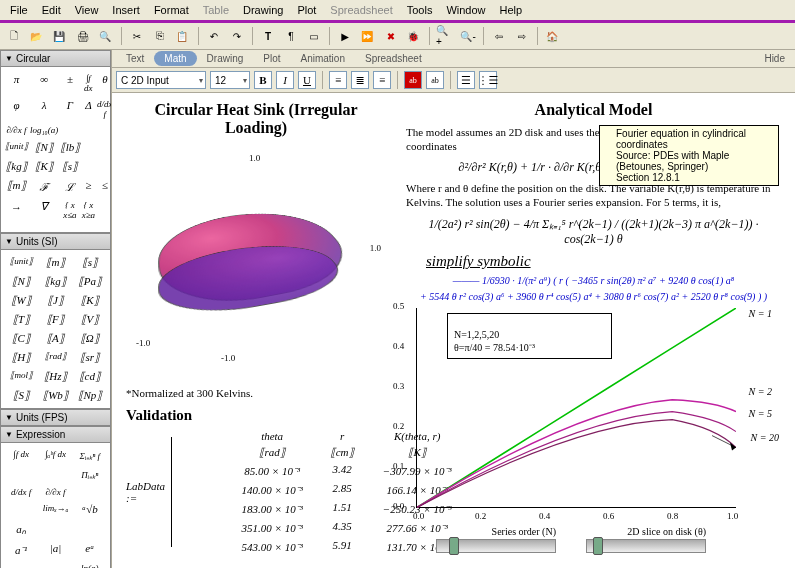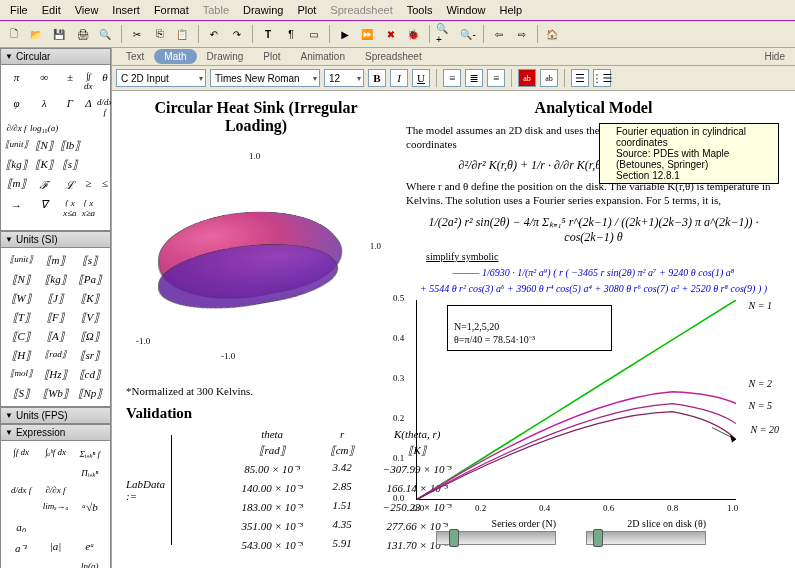--- a/index.html
+++ b/index.html
@@ -1,17 +1,17 @@
 <!DOCTYPE html>
 <html><head>
 <meta charset="utf-8">
 <style>
 * { box-sizing: border-box; margin: 0; padding: 0; }
 body { font-family: Arial, sans-serif; font-size: 11px; background: #ece9d8; width: 795px; height: 568px; overflow: hidden; color: #000; }
-.menubar { background: #ece9d8; padding: 2px 4px; border-bottom: 1px solid #a21caf; display: flex; gap: 2px; }
+.menubar { background: #ece9d8; padding: 2px 4px; border-bottom: 3px solid #a21caf; display: flex; gap: 2px; }
 .menubar span { padding: 2px 6px; cursor: default; }
 .toolbar { background: #ece9d8; padding: 3px 4px; border-bottom: 1px solid #aca899; display: flex; gap: 3px; align-items: center; }
 .tb-btn { width: 20px; height: 20px; border: 1px solid transparent; display: flex; align-items: center; justify-content: center; font-size: 10px; }
 .sep { width: 1px; height: 18px; background: #aca899; margin: 0 2px; }
 .main { display: flex; height: calc(100% - 46px); }
 .sidebar { width: 112px; background: #ece9d8; border-right: 1px solid #aca899; overflow-y: auto; }
 .panel-head { background: linear-gradient(#e0e0e0,#c8c8c8); border: 1px solid #888; padding: 2px 4px; font-size: 10px; display: flex; align-items: center; }
 .panel-head::before { content: "▼"; font-size: 8px; margin-right: 3px; }
 .panel-body { background: #fff; border: 1px solid #888; border-top: none; padding: 3px; display: grid; grid-template-columns: repeat(5, 1fr); gap: 0; font-size: 11px; font-family: "Times New Roman", serif; }
 .panel-body span { padding: 3px 1px; text-align: center; cursor: pointer; font-style: italic; }
@@ -33,21 +33,21 @@
 .plot3d { width: 250px; height: 240px; position: relative; margin: 0 auto; }
 .surface { width: 180px; height: 140px; position: absolute; top: 35px; left: 30px; background: radial-gradient(ellipse at 30% 30%, #e84a8f 0%, #c02070 40%, #7030a0 80%, #5020a0 100%); border-radius: 50% 50% 45% 45%; transform: perspective(300px) rotateX(55deg) rotateZ(-15deg); border: 1px solid #333; opacity: 0.85; }
 .surface2 { width: 180px; height: 100px; position: absolute; top: 80px; left: 30px; background: radial-gradient(ellipse at 70% 70%, #9040c0 0%, #6020a0 70%); border-radius: 45% 45% 50% 50%; transform: perspective(300px) rotateX(55deg) rotateZ(-15deg) scaleY(-1); border: 1px solid #333; opacity: 0.85; }
 .axis3d { position: absolute; font-size: 9px; }
 .scatter { position: absolute; width: 200px; height: 80px; top: 55px; left: 25px; background-image: radial-gradient(circle, #000 0.5px, transparent 0.5px); background-size: 3px 4px; opacity: 0.4; }
 .note { font-size: 11px; margin-top: 4px; }
 h3 { font-size: 15px; font-weight: bold; margin: 8px 0 4px; }
 .tooltip { position: absolute; right: 2px; top: 24px; background: #ffffe1; border: 1px solid #000; padding: 2px 16px; font-size: 10px; font-family: Arial; width: 180px; z-index: 5; }
 .para { font-size: 11px; margin: 4px 0; line-height: 1.3; }
 .eq { text-align: center; font-size: 12px; margin: 6px 0; font-style: italic; }
-.eq-sym { text-align: left; font-size: 10px; margin: 4px 0 4px 20px; }
+.eq-sym { text-align: left; font-size: 15px; margin: 4px 0 4px 20px; font-style: italic; }
 .blue { color: #0000cc; font-size: 10px; text-align: center; margin: 2px 0; font-style: italic; line-height: 1.4; }
 .chart { position: relative; width: 320px; height: 200px; margin-left: 10px; margin-top: 4px; border-left: 1px solid #000; border-bottom: 1px solid #000; }
 .chart-box { position: absolute; top: 5px; left: 30px; border: 1px solid #000; padding: 4px 6px; font-size: 10px; background: #fff; width: 165px; }
 .chart-box b { font-weight: bold; }
 .curve { position: absolute; inset: 0; }
 .ytick { position: absolute; left: -24px; font-size: 9px; }
 .xtick { position: absolute; bottom: -14px; font-size: 9px; }
 .nlabel { position: absolute; font-size: 10px; font-style: italic; }
 .sliders { display: flex; gap: 30px; margin: 4px 0 0 30px; font-size: 10px; }
 .slider { display: flex; flex-direction: column; align-items: flex-end; }
@@ -212,21 +212,20 @@
       <span class="tab">Text</span>
       <span class="tab active">Math</span>
       <span class="tab">Drawing</span>
       <span class="tab">Plot</span>
       <span class="tab">Animation</span>
       <span class="tab">Spreadsheet</span>
       <span class="hide">Hide</span>
     </div>
     <div class="fmtbar">
       <div class="combo" style="width:90px">C 2D Input</div>
-      <div class="combo" style="width:110px">Times New Roman</div>
       <div class="combo" style="width:40px">12</div>
       <div class="fb">
           <b>B</b>
         </div>
       <div class="fb">
           <i>I</i>
         </div>
       <div class="fb">
           <u>U</u>
         </div>

